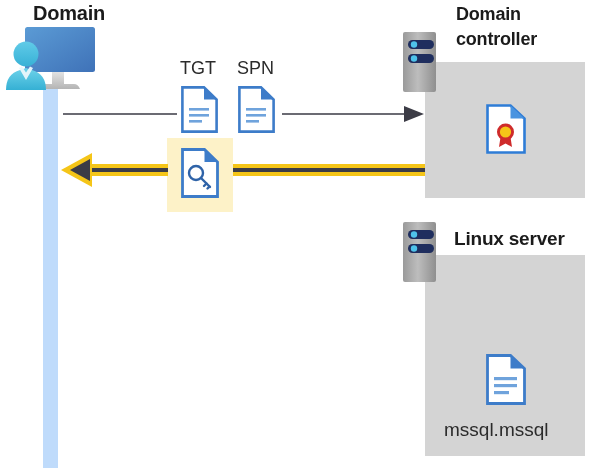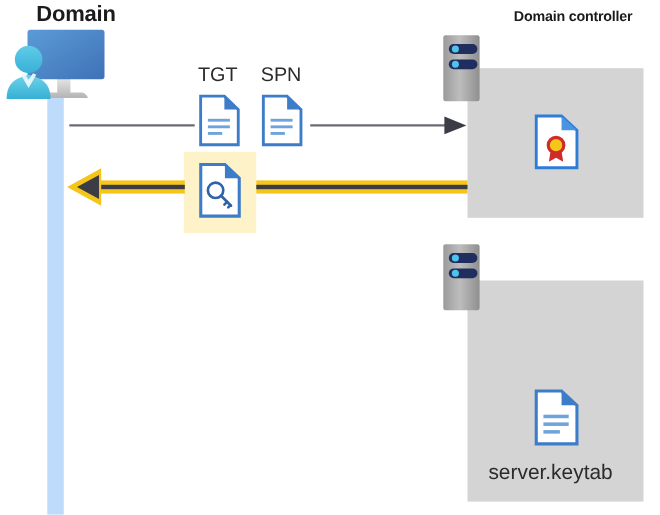--- a/index.html
+++ b/index.html
@@ -9,21 +9,21 @@
     -webkit-font-smoothing:antialiased;
   }
   .canvas{position:absolute;inset:0;}
   .abs{position:absolute;}
 
   
   .title{
     font-weight:bold;color:#1b1b1b;letter-spacing:-0.2px;
   }
   #client-title{left:33px;top:0px;font-size:20px;line-height:26px;}
-  #dc-title{left:456px;top:2px;font-size:13px;line-height:25px;width:130px;text-align:center;}
+  #dc-title{left:456px;top:2px;font-size:18px;line-height:25px;width:130px;}
   #linux-title{left:454px;top:226px;font-size:19px;line-height:25px;}
 
   
   .panel{background:#d4d4d4;}
   #dc-panel{left:425px;top:62px;width:160px;height:136px;}
   #linux-panel{left:425px;top:255px;width:160px;height:201px;}
 
   
   #client-lifeline{left:43px;top:88px;width:15px;height:380px;background:#bfdbfb;}
 
@@ -63,20 +63,21 @@
 
   <div class="abs panel" id="dc-panel"></div>
   <div class="abs panel" id="linux-panel"></div>
 
   <div class="abs" id="client-lifeline"></div>
 
   <div class="abs" id="highlight-box"></div>
 
   <div class="abs title" id="client-title">Domain</div>
   <div class="abs title" id="dc-title">Domain controller</div>
+  <div class="abs title" id="linux-title">Linux server</div>
 
   <div class="abs" id="client-icon">
     <svg width="104" height="72" viewBox="0 0 104 72">
       <defs>
         <linearGradient id="monGrad" x1="0" y1="0" x2="1" y2="1">
           <stop offset="0" stop-color="#5b9bd5"></stop>
           <stop offset="1" stop-color="#3f72b8"></stop>
         </linearGradient>
         <linearGradient id="standGrad" x1="0" y1="0" x2="0" y2="1">
           <stop offset="0" stop-color="#e8e8e8"></stop>
@@ -180,21 +181,21 @@
       <path d="M1.5 1.5 H24.5 L38.5 14.5 V49.5 H1.5 Z" fill="#ffffff" stroke="#3d7cc9" stroke-width="2.8"></path>
       <path d="M24.5 1.5 L38.5 14.5 H24.5 Z" fill="#3d7cc9"></path>
       <rect x="8" y="23" width="23" height="3.2" fill="#6fa3dc"></rect>
       <rect x="8" y="30" width="23" height="3.2" fill="#6fa3dc"></rect>
       <rect x="8" y="37" width="15" height="3.2" fill="#6fa3dc"></rect>
     </svg>
   </div>
 
   <div class="abs doclabel" id="tgt-label">TGT</div>
   <div class="abs doclabel" id="spn-label">SPN</div>
-  <div class="abs" id="keytab-label">server.keytab</div>
+  <div class="abs" id="keytab-label">mssql.mssql</div>
 
   <div class="abs" id="arrow-layer">
     <svg width="600" height="468" viewBox="0 0 600 468">
 
       <g>
         <line x1="63" y1="114" x2="177" y2="114" stroke="#6b6b73" stroke-width="2.2"></line>
         <line x1="282" y1="114" x2="407" y2="114" stroke="#6b6b73" stroke-width="2.2"></line>
         <path d="M424 114 L404 106 L404 122 Z" fill="#3c3c46"></path>
       </g>
 

